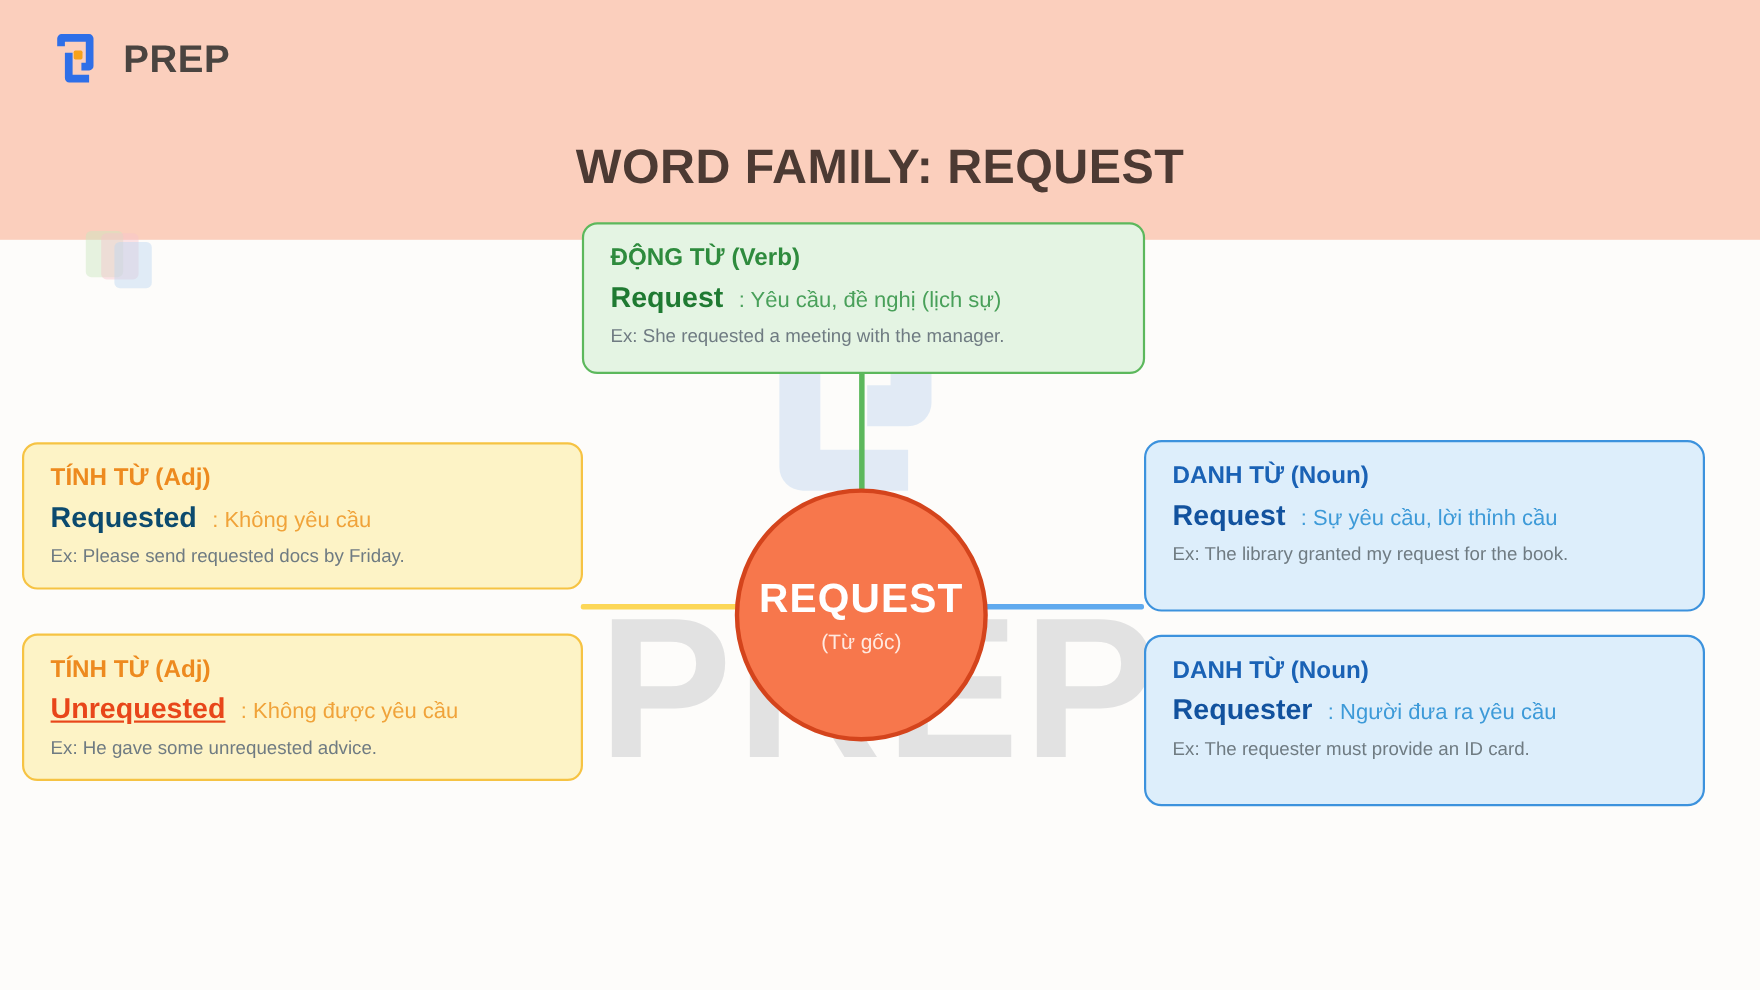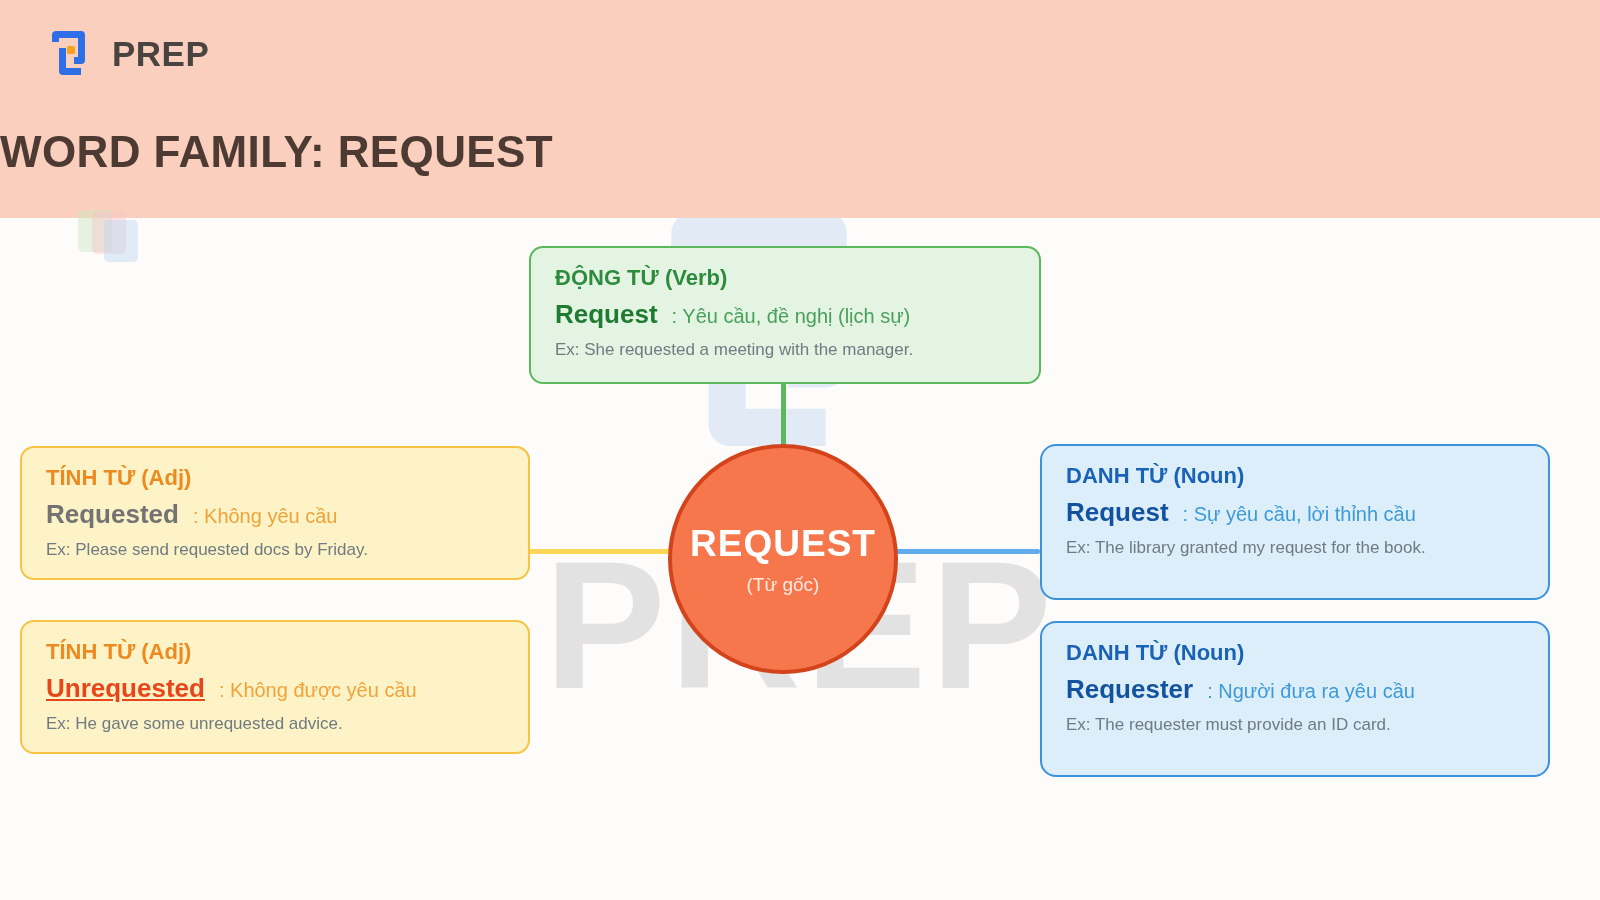--- a/index.html
+++ b/index.html
@@ -39,21 +39,21 @@
     font-size: 35px;
     font-weight: bold;
     letter-spacing: 0.5px;
     color: #4a4440;
     line-height: 1;
   }
   .page-title {
     position: absolute;
     left: 0; top: 127px;
     width: 1600px;
-    text-align: left;
+    text-align: center;
     font-size: 44px;
     font-weight: bold;
     letter-spacing: 0.4px;
     color: #4c3a33;
   }
 
   
   .deco-squares { position: absolute; left: 78px; top: 210px; width: 62px; height: 52px; }
   .deco-squares span {
     position: absolute;
@@ -121,21 +121,20 @@
 
   
   .card {
     position: absolute;
     box-sizing: border-box;
     border-radius: 14px;
     border-width: 2px;
     border-style: solid;
     padding: 18px 40px 16px 24px;
     z-index: 3;
-    margin-top: 44px;
   }
   .card-kind {
     font-size: 22px;
     font-weight: bold;
     line-height: 1.1;
     margin-bottom: 10px;
   }
   .card-wordline {
     display: flex;
     align-items: baseline;
@@ -173,21 +172,21 @@
   .card-adj {
     left: 20px;
     width: 510px; height: 134px;
     background: #fdf3c6;
     border-color: #f6c343;
   }
   .card-adj-1 { top: 402px; }
   .card-adj-2 { top: 576px; }
   .card-adj .card-kind    { color: #ed8a1f; }
   .card-adj .card-meaning { color: #f0a33a; }
-  .word-requested   { color: #737373; }
+  .word-requested   { color: #0c4a6e; }
   .word-unrequested { color: #e8461a; text-decoration: underline; }
 
   
   .card-noun {
     left: 1040px;
     width: 510px; height: 156px;
     background: #ddeefb;
     border-color: #3c92dd;
     border-radius: 16px;
   }

